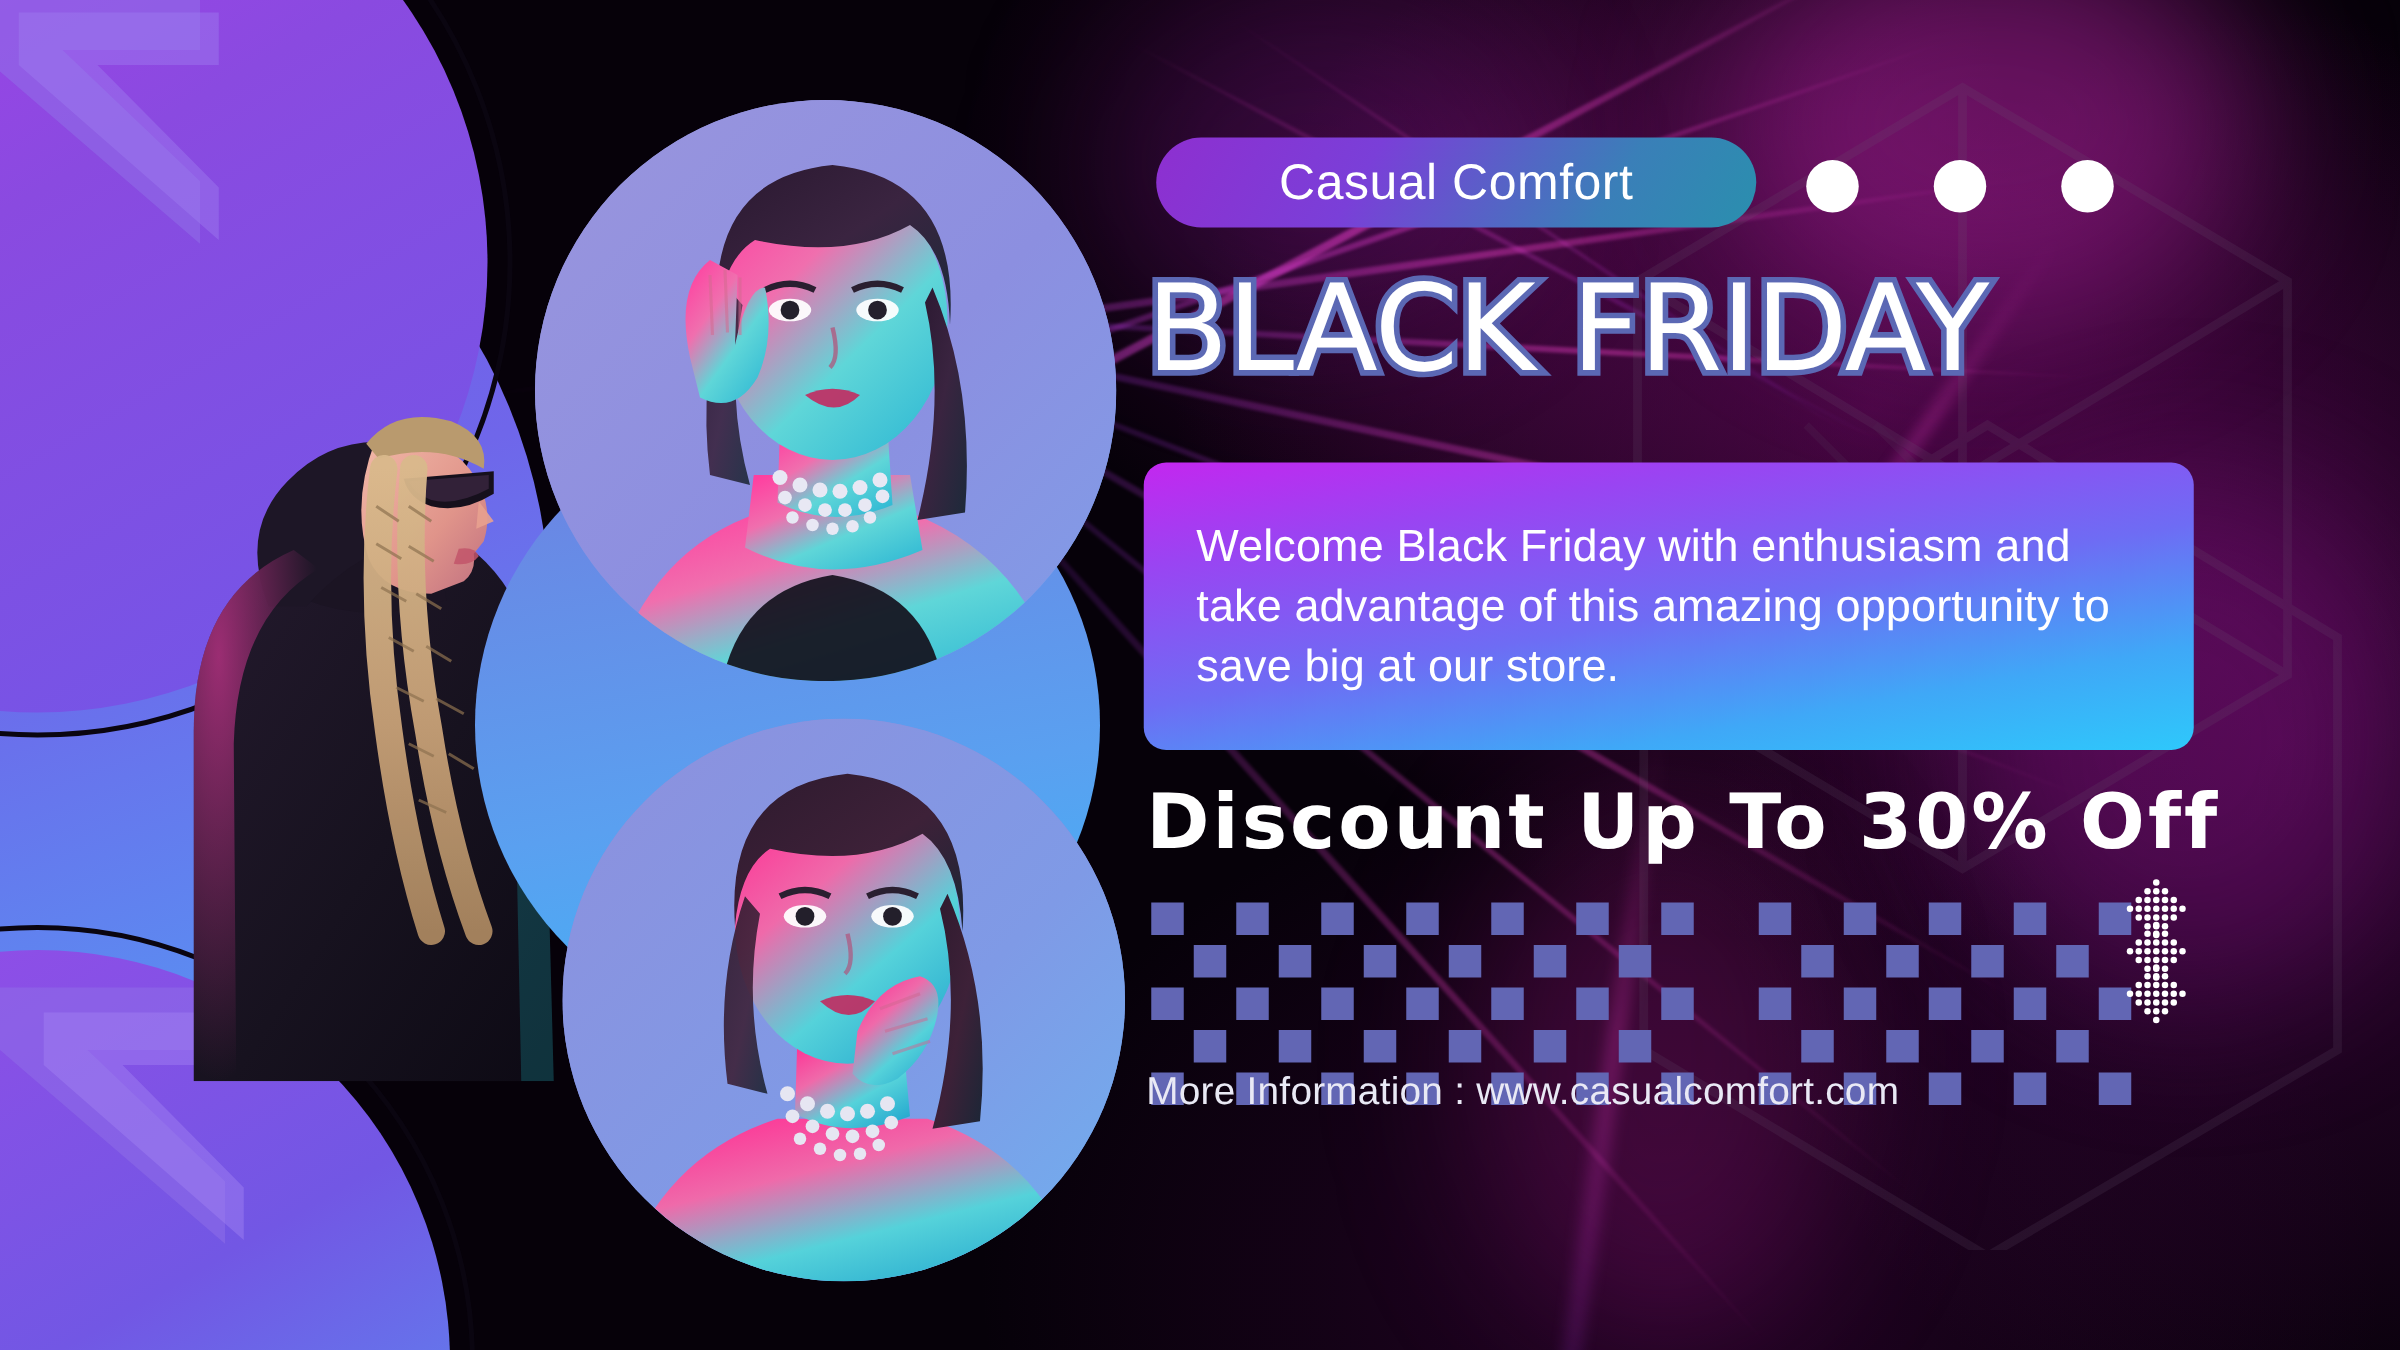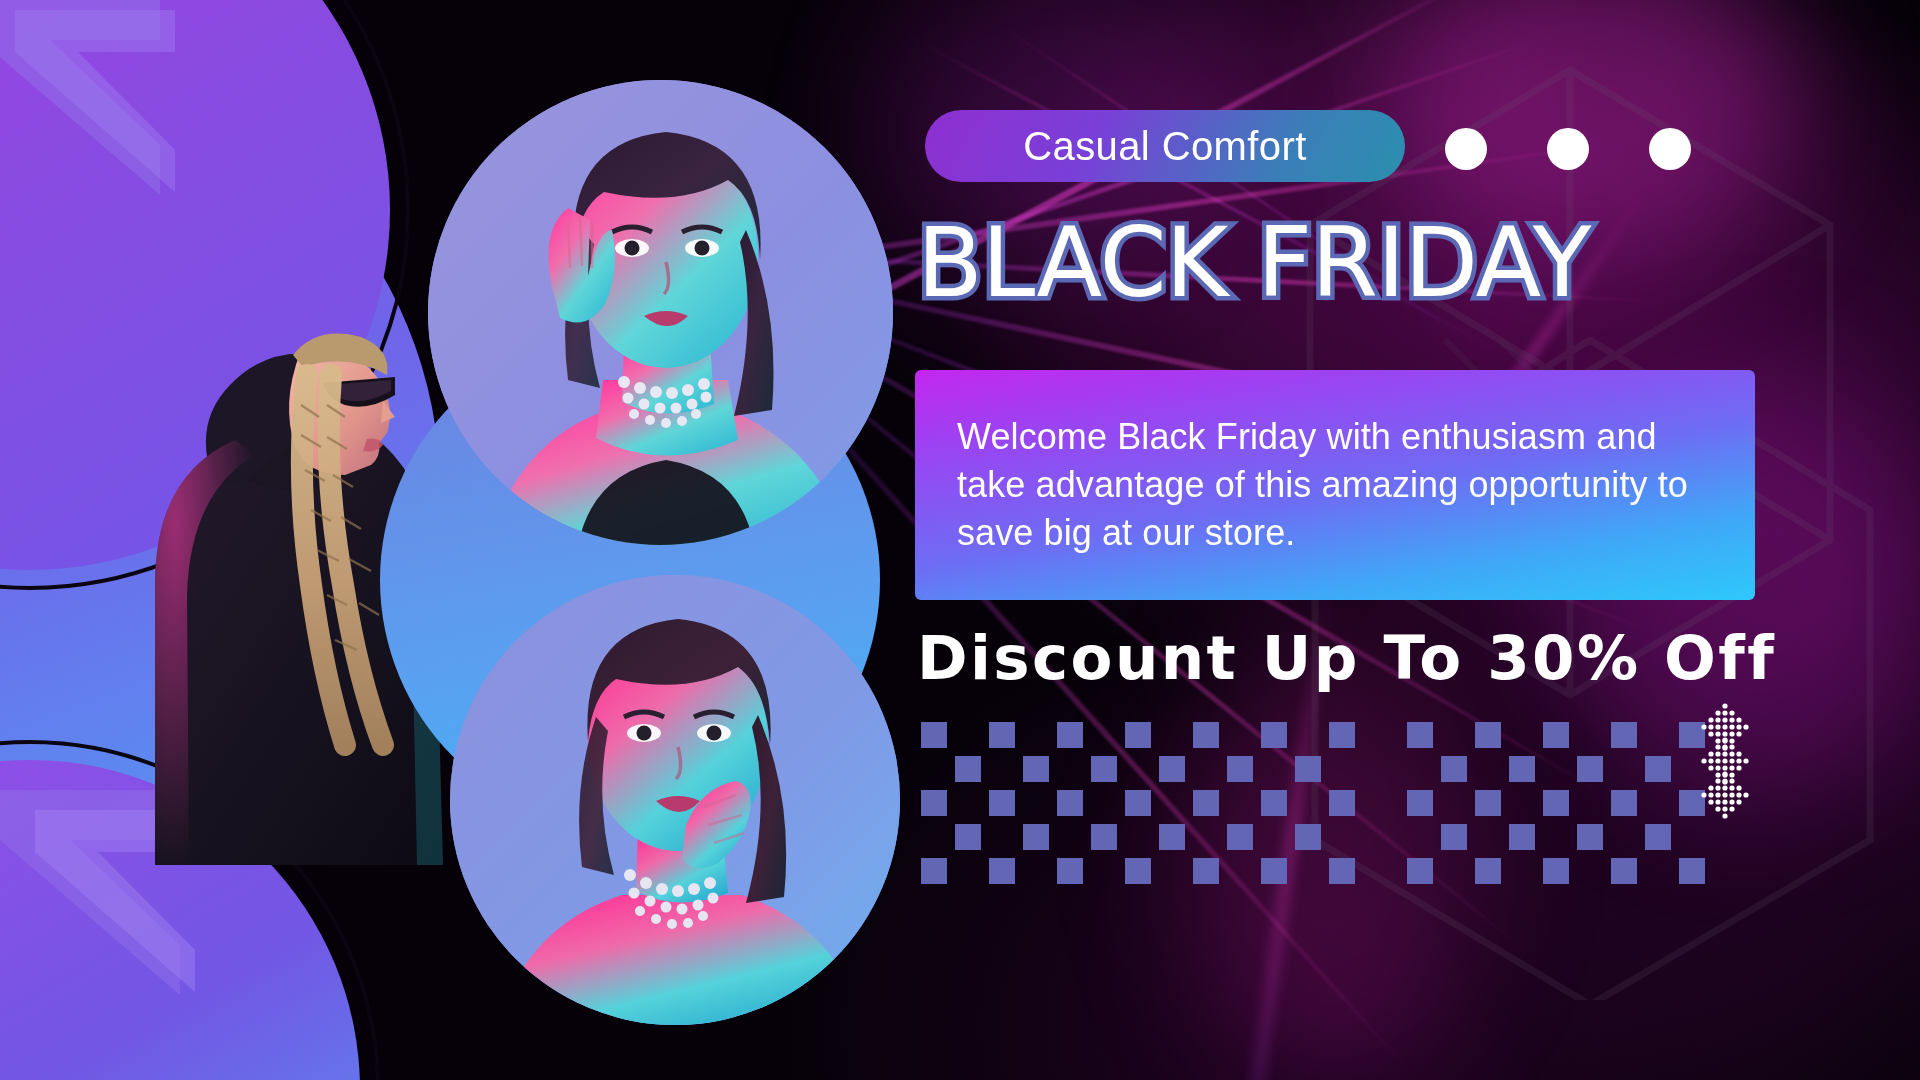--- a/index.html
+++ b/index.html
@@ -87,21 +87,21 @@
     font-size:96px; font-weight:400; letter-spacing:-1px;
     color:#fff; line-height:1;
     font-family:"DejaVu Sans", sans-serif;
     -webkit-text-stroke:9px #5b68b4;
     paint-order:stroke fill;
     white-space:nowrap;
   }
 
   .panel{
     position:absolute; left:-10px; top:370px; width:840px; height:230px;
-    border-radius:6px;
+    border-radius:18px;
     background:linear-gradient(170deg,#c327ef 0%, #9a44f2 22%, #6e6cf4 52%, #3fa8f7 78%, #2ec8fb 100%);
     display:flex; align-items:center;
   }
   .panel p{
     color:#fff; font-size:36px; line-height:1.34; padding:0 42px;
     font-weight:400; letter-spacing:.1px;
   }
 
   .discount{
     position:absolute; left:-8px; top:622px; width:860px;
@@ -552,14 +552,15 @@
           <circle cx="33" cy="41" r="2.6"></circle>
             <circle cx="40" cy="41" r="2.6"></circle>
             <circle cx="47" cy="41" r="2.6"></circle>
           <circle cx="40" cy="48" r="2.6"></circle>
         </g>
         <use href="#dm" y="34"></use>
         <use href="#dm" y="68"></use>
       </g>
     </svg>
 
+    <div class="moreinfo">More Information : www.casualcomfort.com</div>
   </div>
 </div>
 
 </body></html>

